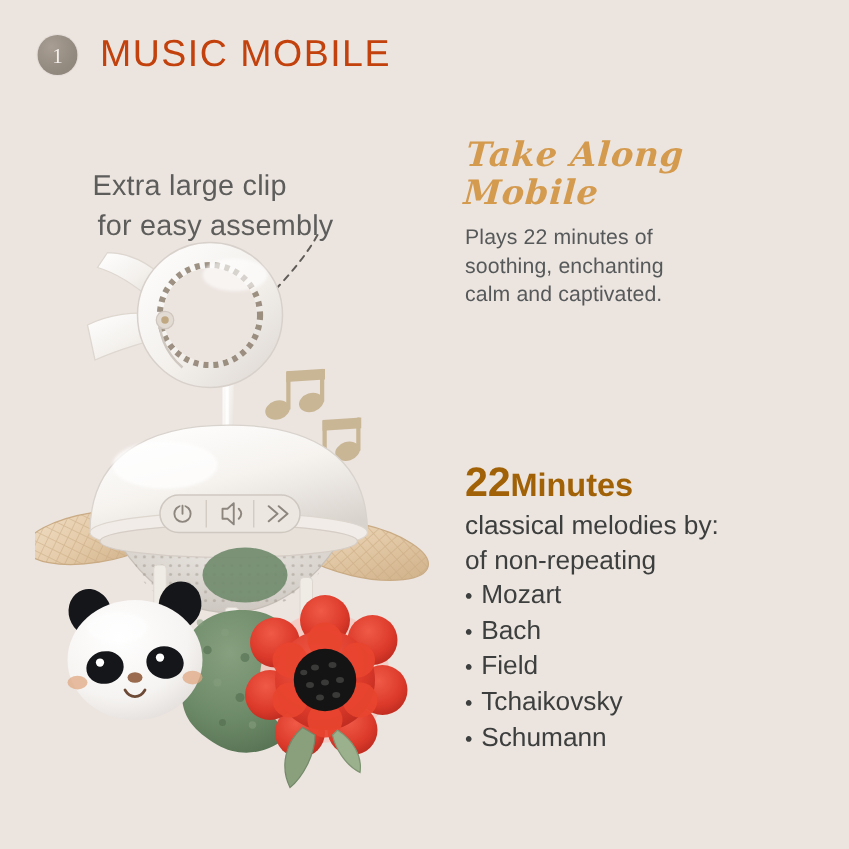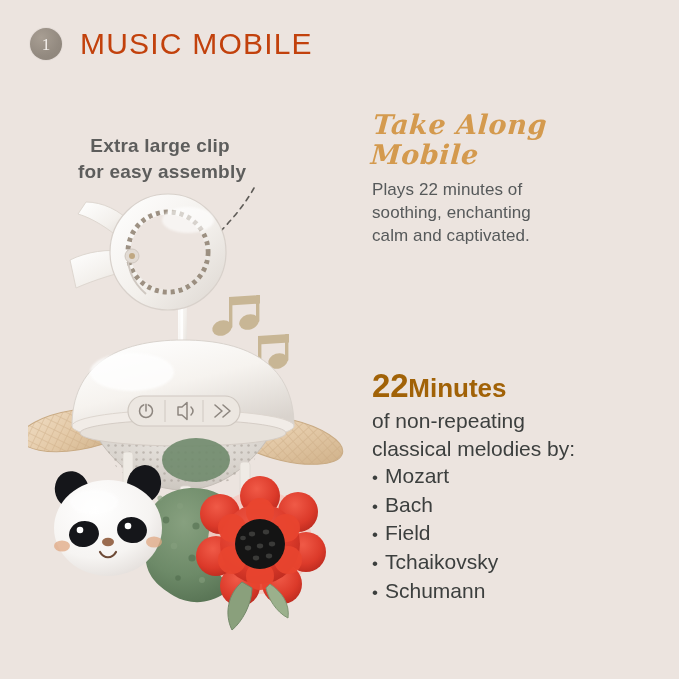--- a/index.html
+++ b/index.html
@@ -26,23 +26,22 @@
   }
   .title{
     margin-left:18px;color:#c2410c;font-size:30px;letter-spacing:1.2px;
     font-weight:300;font-family:"Liberation Sans", sans-serif;
     white-space:nowrap;
   }
 
   
   .annot{
     position:absolute;left:74px;top:133px;
-    color:#5d5d5c;font-size:19px;line-height:1.38;font-weight:700;
+    color:#5d5d5c;font-size:23px;line-height:1.38;font-weight:400;
     letter-spacing:.2px;
-    text-align:center;
   }
   .annot .l2{padding-left:4px;}
 
   .arrow-svg{position:absolute;left:196px;top:186px;}
 
   
   .rcol{position:absolute;left:372px;top:110px;width:290px;}
   .script{
     color:#d49a4e;font-size:27px;line-height:1.1;
     font-family:"DejaVu Serif", serif;
@@ -103,22 +102,22 @@
     <p class="script">Take Along Mobile</p>
     <p class="lead">Plays 22 minutes of</p>
     <p class="lead">soothing, enchanting</p>
     <p class="lead">calm and captivated.</p>
   </div>
 
   <div class="rcol2">
     <p class="bignum">
       <span>22</span><span class="unit">Minutes</span>
     </p>
+    <p class="sub">classical melodies by:</p>
     <p class="sub">of non-repeating</p>
-    <p class="sub">classical melodies by:</p>
     <ul class="list">
       <li>
         <span class="dot">•</span>
         <span>Mozart</span>
       </li>
       <li>
         <span class="dot">•</span>
         <span>Bach</span>
       </li>
       <li>

